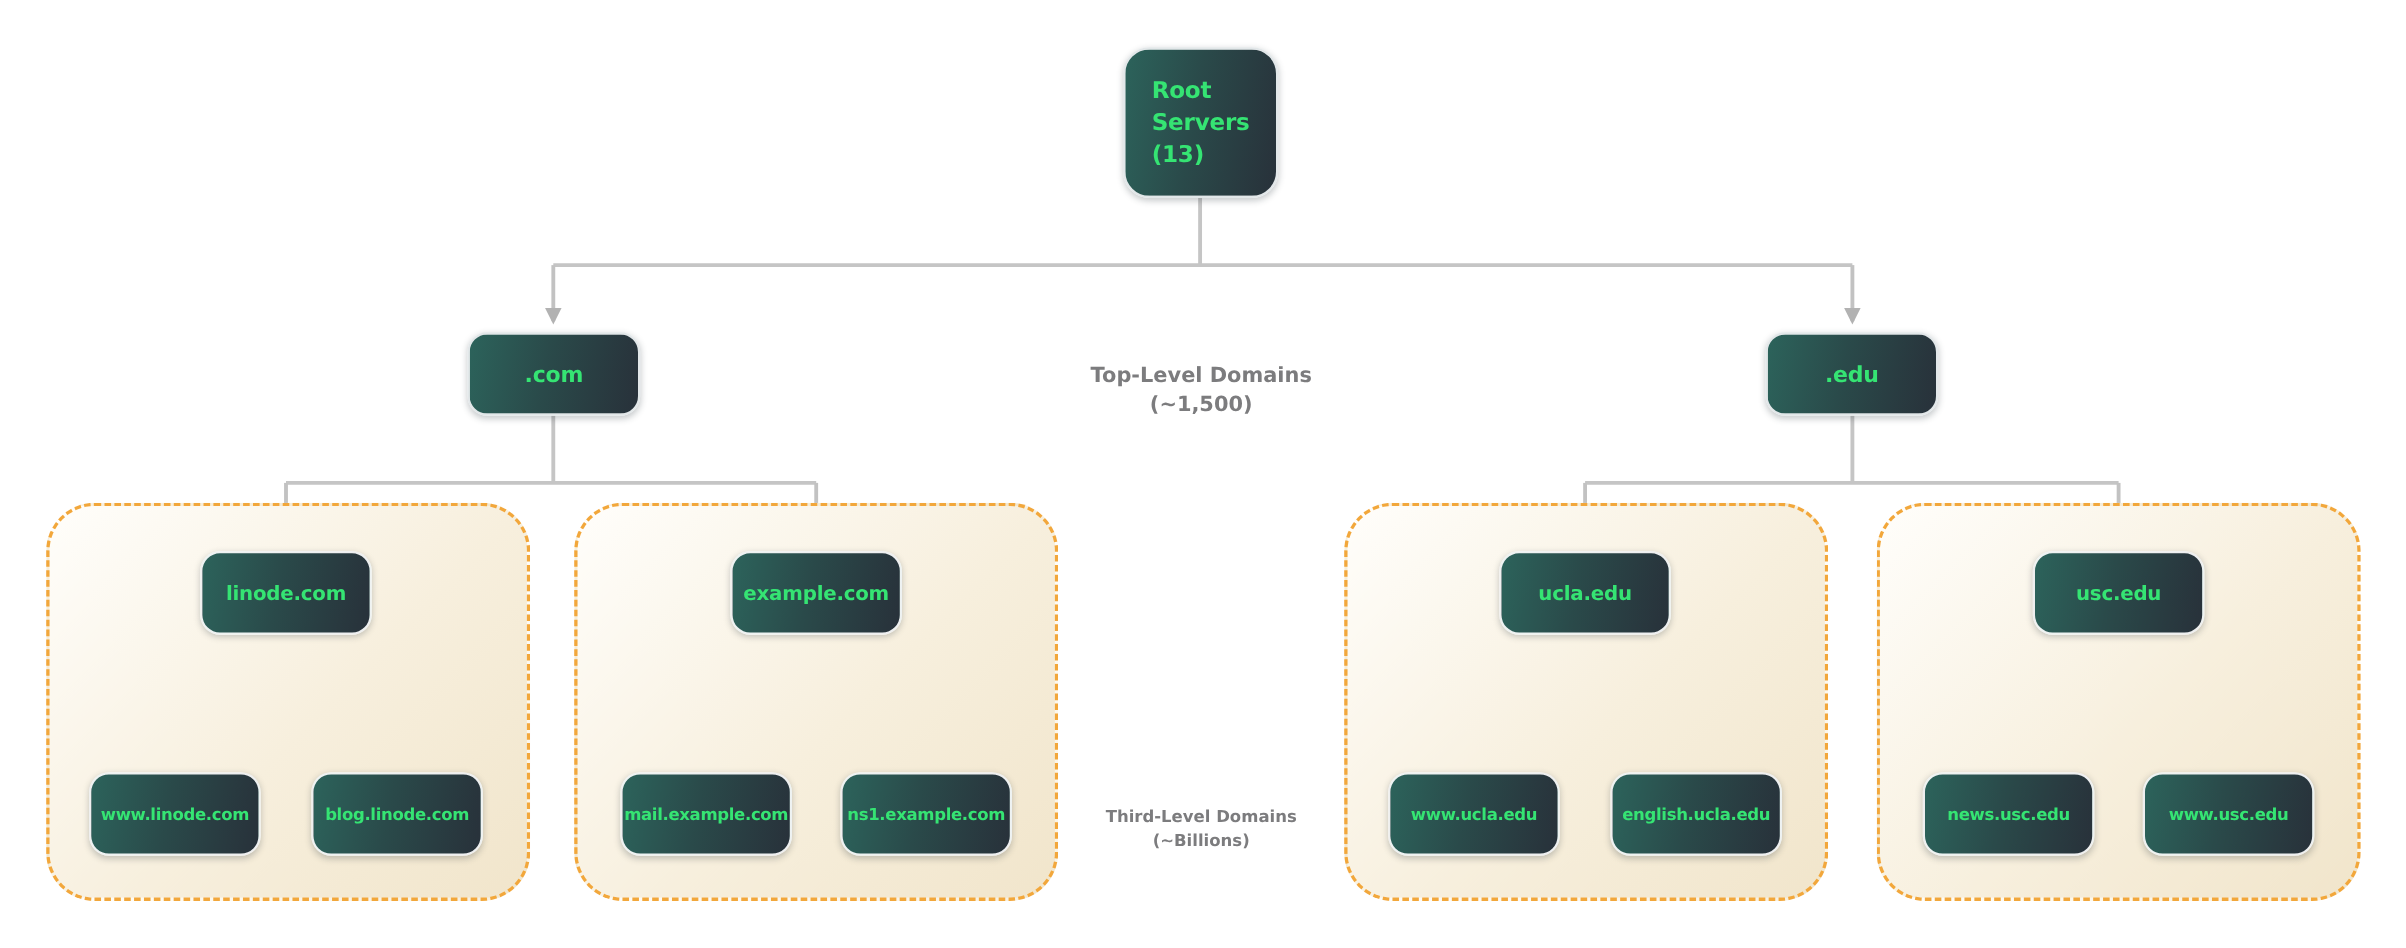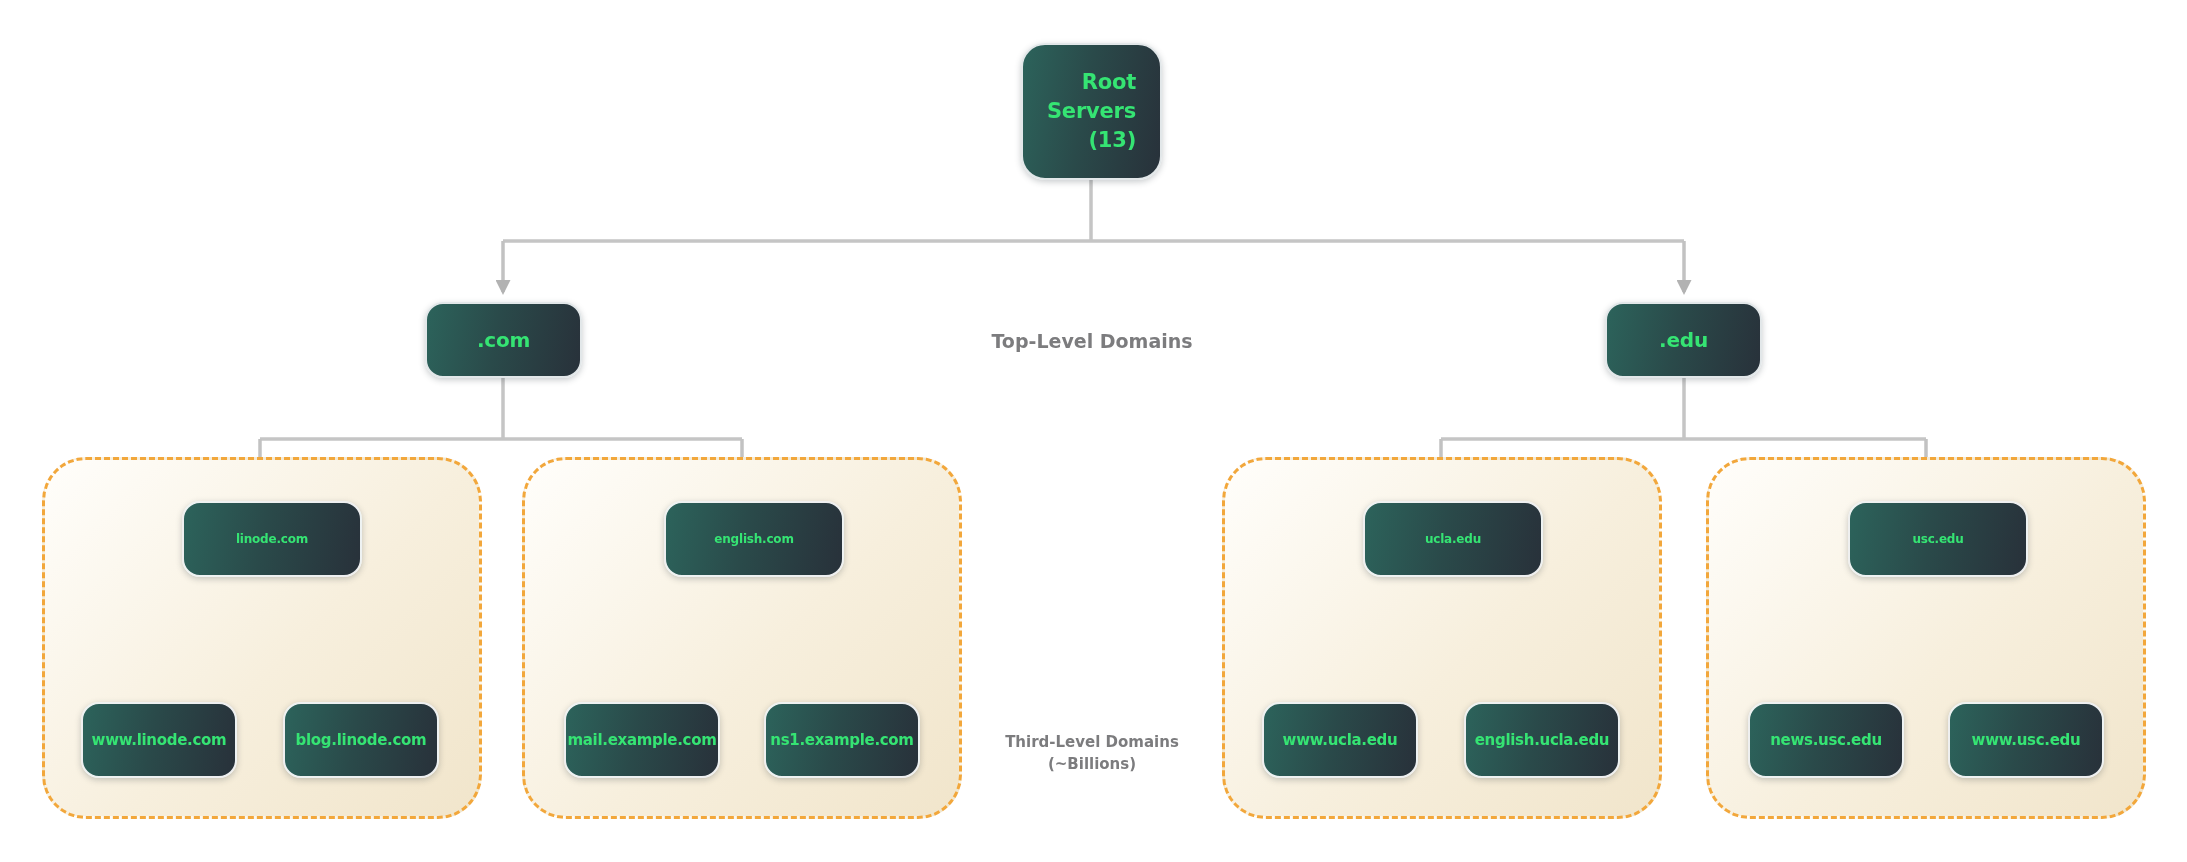--- a/index.html
+++ b/index.html
@@ -22,35 +22,35 @@
     border-radius:44px;
     background:linear-gradient(135deg,#fffefb 0%,#f7efdd 55%,#f1e5cb 100%);
     box-sizing:border-box;
   }
   .node{
     position:absolute;
     display:flex;align-items:center;justify-content:center;
     background:linear-gradient(100deg,#2c635b 0%,#2a4a4a 45%,#28313a 100%);
     color:#35e473;
     font-weight:bold;
-    text-align:right;
+    text-align:left;
     border:2px solid rgba(255,255,255,0.92);
     border-radius:18px;
     box-shadow:0 2px 6px rgba(40,50,60,0.25);
     box-sizing:border-box;
     letter-spacing:-0.2px;
   }
   .node.on-white{border-color:#e2e7e9;}
   .node-root{
     left:1021px;top:43px;width:141px;height:137px;
     font-size:21px;line-height:1.38;border-radius:24px;
     white-space:pre-line;
   }
   .node-tld{top:302px;width:157px;height:76px;font-size:20px;}
-  .node-parent{top:501px;width:180px;height:76px;font-size:12px;}
+  .node-parent{top:501px;width:156px;height:76px;font-size:18px;}
   .node-child{top:702px;width:156px;height:76px;font-size:15px;letter-spacing:-0.3px;}
 
   .level-label{
     position:absolute;left:872px;width:440px;
     text-align:center;color:#7c7c7e;font-weight:bold;margin-top:12px;
   }
   .level-label .lvl-title{display:block;}
   .level-label .lvl-sub{display:block;}
   .label-top{top:316px;font-size:19px;line-height:1.4;}
   .label-second{top:518px;font-size:18px;line-height:1.4;}
@@ -117,34 +117,35 @@
   <div class="group" style="left:1706px"></div>
 
   <div class="node node-root on-white">Root
 Servers
 (13)</div>
 
   <div class="node node-tld on-white" style="left:425px">.com</div>
   <div class="node node-tld on-white" style="left:1605px">.edu</div>
 
   <div class="node node-parent" style="left:182px">linode.com</div>
-  <div class="node node-parent" style="left:664px">english.com</div>
+  <div class="node node-parent" style="left:664px">example.com</div>
   <div class="node node-parent" style="left:1363px">ucla.edu</div>
   <div class="node node-child" style="left:81px">www.linode.com</div>
 
   <div class="node node-parent" style="left:1848px">usc.edu</div>
   <div class="node node-child" style="left:283px">blog.linode.com</div>
   <div class="node node-child" style="left:564px">mail.example.com</div>
   <div class="node node-child" style="left:764px">ns1.example.com</div>
   <div class="node node-child" style="left:1262px">www.ucla.edu</div>
   <div class="node node-child" style="left:1464px">english.ucla.edu</div>
   <div class="node node-child" style="left:1748px">news.usc.edu</div>
   <div class="node node-child" style="left:1948px">www.usc.edu</div>
 
   <div class="level-label label-top">
     <span class="lvl-title">Top-Level Domains</span>
+    <span class="lvl-sub">(~1,500)</span>
   </div>
   <div class="level-label label-third">
     <span class="lvl-title">Third-Level Domains</span>
     <span class="lvl-sub">(~Billions)</span>
   </div>
 
 </div>
 
 </body></html>

